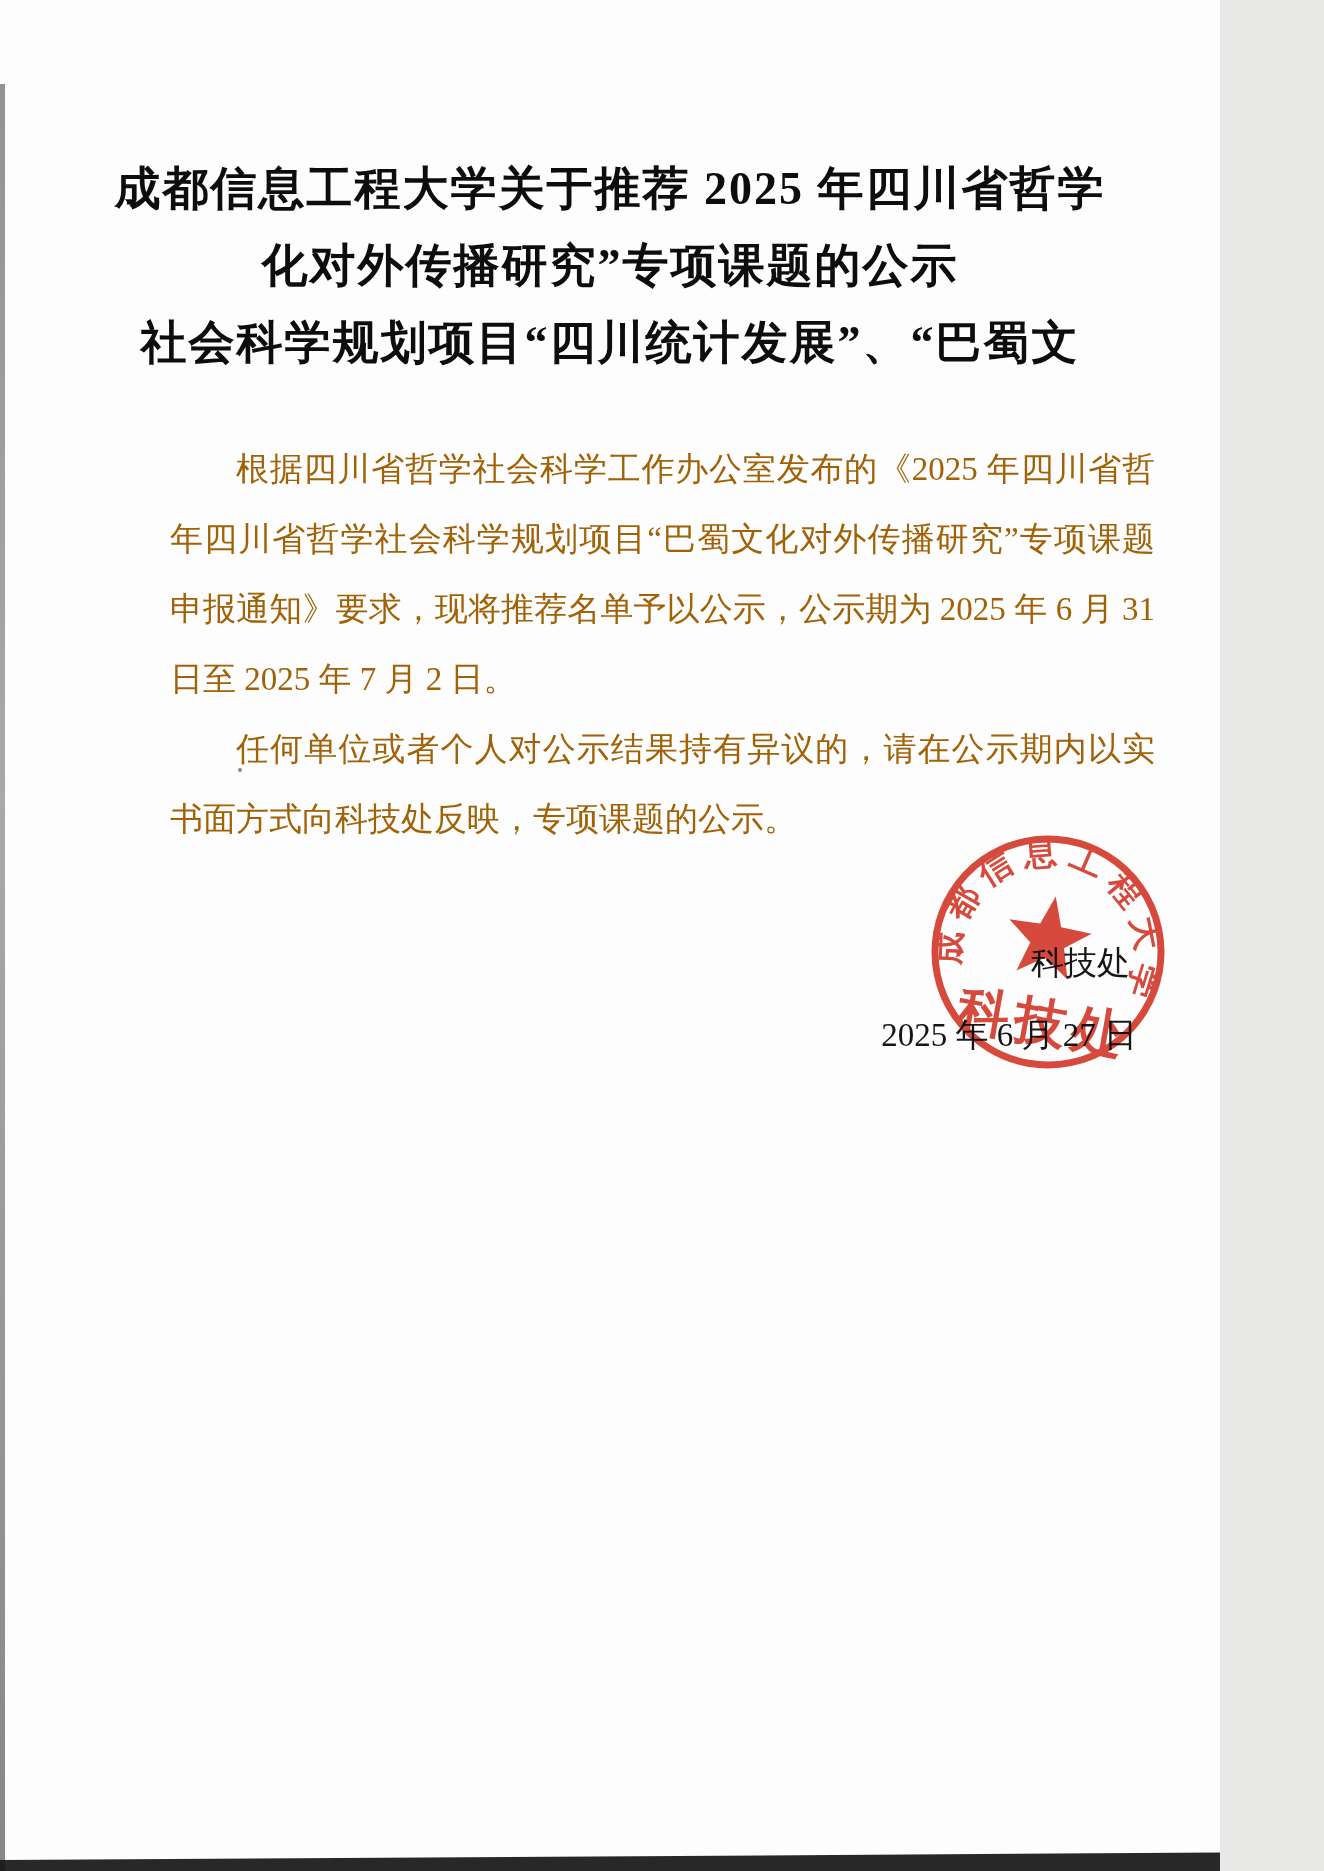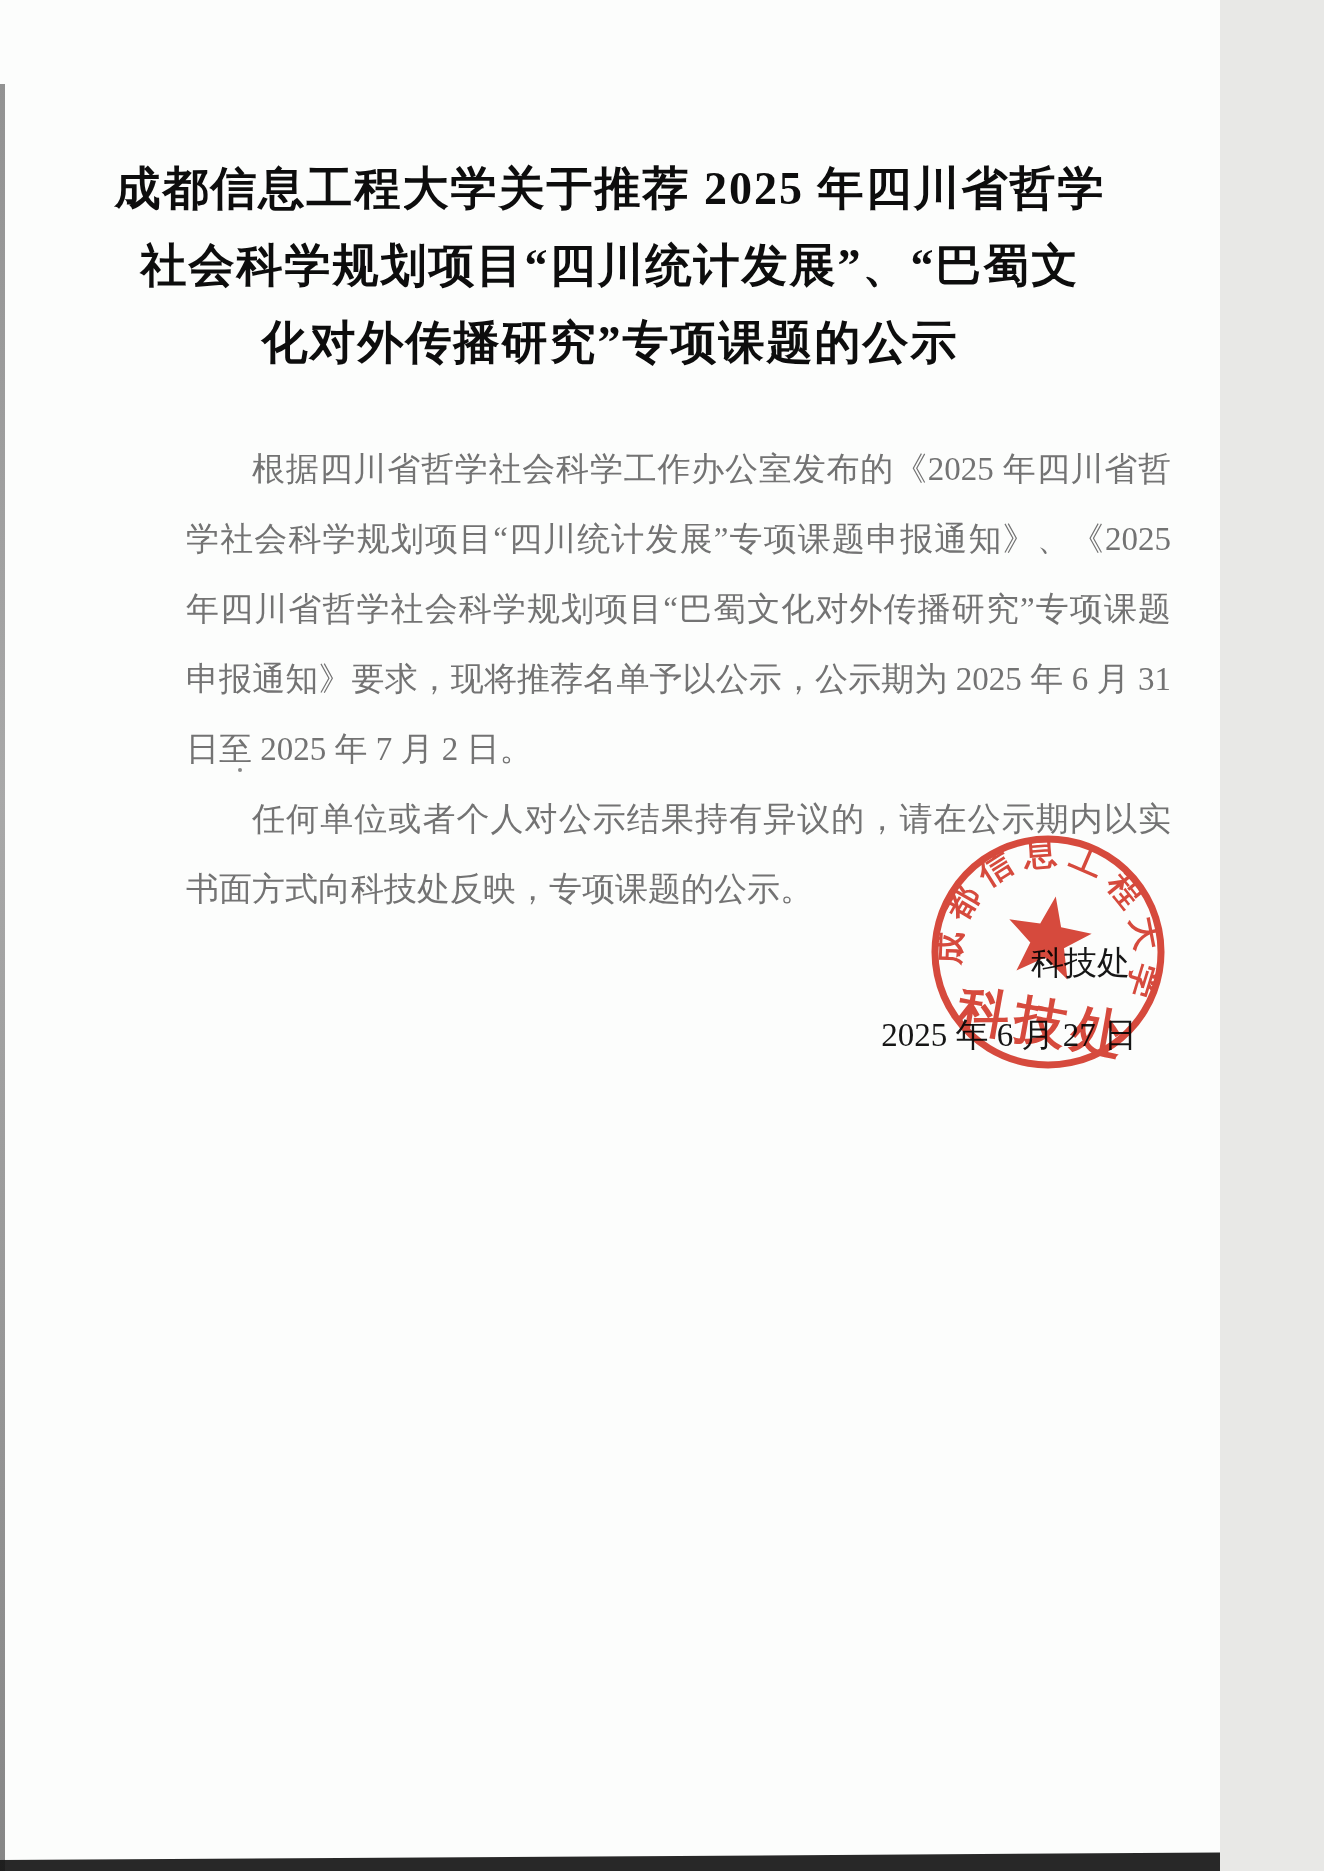--- a/index.html
+++ b/index.html
@@ -22,22 +22,21 @@
     line-height: 77px;
     color: #0d0d0d;
     letter-spacing: 2px;
   }
   
   .body-text {
     position: absolute;
     top: 434px; left: 170px; width: 985px;
     font-size: 33px;
     line-height: 70px;
-    color: #737373;
-    margin-left: 16px;
+    color: #a16207;
   }
   .body-line { height: 70px; white-space: nowrap; }
   .body-line.fill { text-align: justify; text-align-last: justify; white-space: normal; height: 70px; overflow: hidden; }
   .body-line.indent { text-indent: 66px; }
   
   .signature {
     position: absolute; top: 928px; left: 170px; width: 960px;
     text-align: right; font-size: 33px; line-height: 70px; color: #161616;
     z-index: 2;
   }
@@ -76,27 +75,26 @@
     border-radius: 50%; background: #6a6a6a; opacity: .8;
   }
 </style>
 </head>
 <body>
 
 <div class="page">
 
   <div class="title">
     <div>成都信息工程大学关于推荐 2025 年四川省哲学</div>
+    <div>化对外传播研究”专项课题的公示</div>
     <div>社会科学规划项目“四川统计发展”、“巴蜀文</div>
-    <div>化对外传播研究”专项课题的公示</div>
   </div>
 
   <div class="body-text">
     <div class="body-line fill indent">根据四川省哲学社会科学工作办公室发布的《2025 年四川省哲</div>
-    <div class="body-line fill">学社会科学规划项目“四川统计发展”专项课题申报通知》、《2025</div>
     <div class="body-line fill">年四川省哲学社会科学规划项目“巴蜀文化对外传播研究”专项课题</div>
     <div class="body-line fill">申报通知》要求，现将推荐名单予以公示，公示期为 2025 年 6 月 31</div>
     <div class="body-line">日至 2025 年 7 月 2 日。</div>
     <div class="body-line fill indent">任何单位或者个人对公示结果持有异议的，请在公示期内以实名、</div>
     <div class="body-line">书面方式向科技处反映，专项课题的公示。</div>
   </div>
 
   <div class="signature">科技处</div>
   <div class="date">2025 年 6 月 27 日</div>
 

